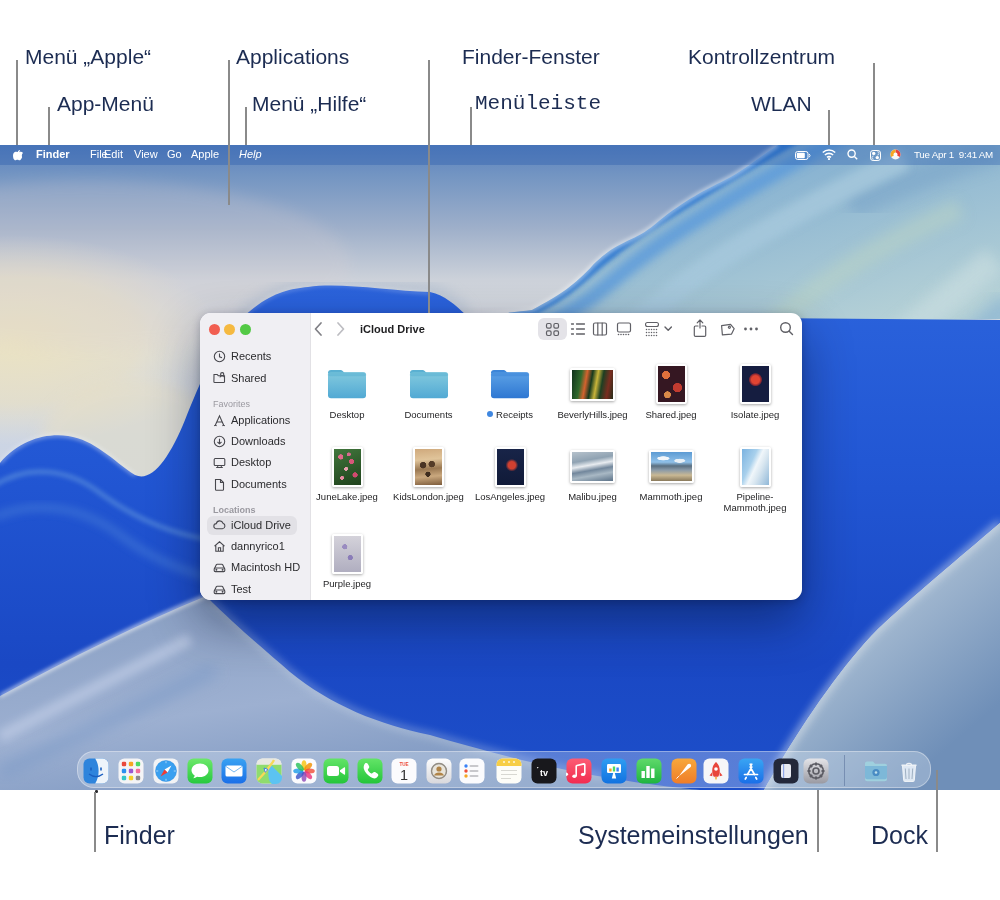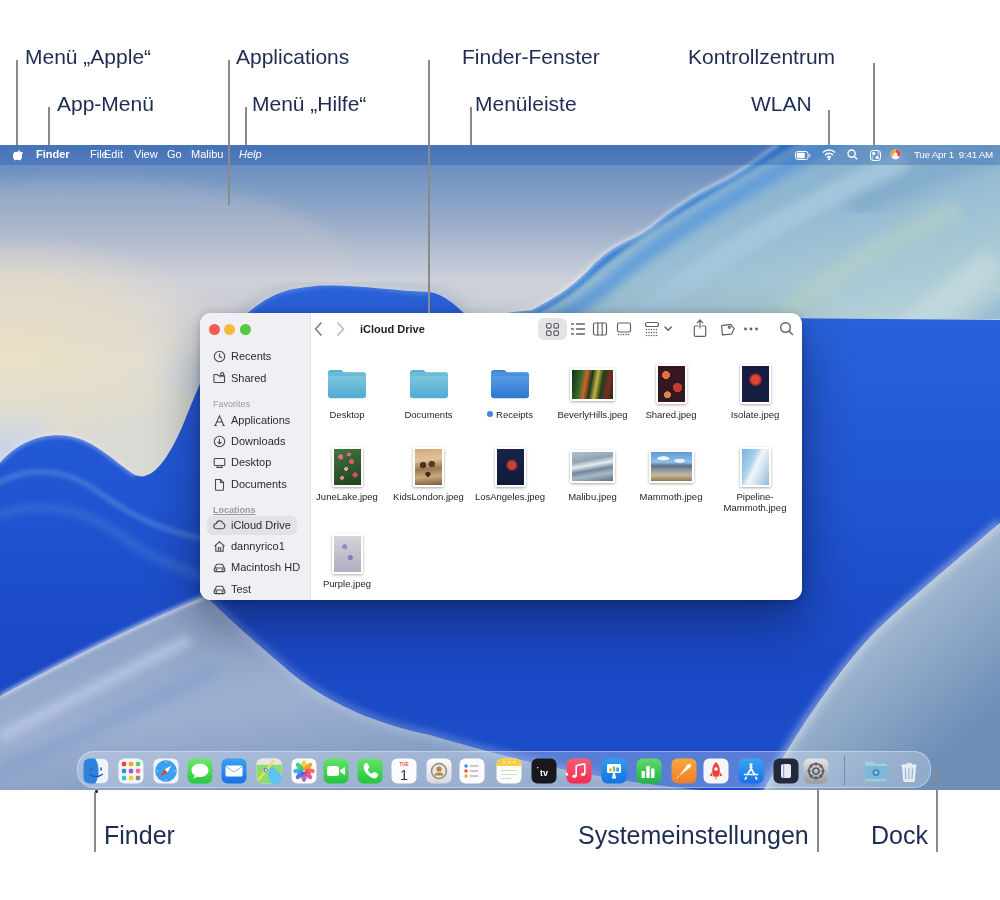--- a/index.html
+++ b/index.html
@@ -114,21 +114,21 @@
       <path fill="#fff" d="M8.3,1.2c0,0.8-0.3,1.5-0.8,2c-0.6,0.7-1.4,1.1-2.1,1c-0.1-0.7,0.3-1.5,0.8-2C6.7,1.6,7.6,1.2,8.3,1.2z
       M10.8,9.6c-0.3,0.8-0.5,1.1-0.9,1.8c-0.6,0.9-1.4,2-2.4,2c-0.9,0-1.1-0.6-2.3-0.6c-1.2,0-1.5,0.6-2.3,0.6c-1,0-1.7-1-2.3-1.9
       C-0.1,9.1-0.3,6.3,0.8,4.8c0.7-1,1.9-1.6,3-1.6c1.1,0,1.8,0.6,2.7,0.6c0.9,0,1.4-0.6,2.7-0.6c1,0,2,0.5,2.7,1.4
       C10.1,5.9,10.4,8.4,10.8,9.6z" transform="scale(0.92)"></path>
     </svg>
     <span style="position:absolute;left:36px;top:3px;font-weight:bold;">Finder</span>
     <span style="position:absolute;left:70px;top:3px;padding-left:20px;">File</span>
     <span style="position:absolute;left:104px;top:3px;">Edit</span>
     <span style="position:absolute;left:134px;top:3px;">View</span>
     <span style="position:absolute;left:167px;top:3px;">Go</span>
-    <span style="position:absolute;left:191px;top:3px;">Malibu</span>
+    <span style="position:absolute;left:191px;top:3px;">Apple</span>
     <span style="position:absolute;left:239px;top:3px;font-style:italic;">Help</span>
 
     <svg style="position:absolute;left:795px;top:5.5px;" width="16" height="9" viewBox="0 0 16 9">
       <rect x="0.5" y="0.5" width="12.5" height="8" rx="2.2" fill="none" stroke="#fff" stroke-width="1"></rect>
       <rect x="1.8" y="1.8" width="8" height="5.4" rx="1" fill="#fff"></rect>
       <path d="M14.3,3 a2.3,2.3 0 0 1 0,3.2" stroke="#fff" stroke-width="0.9" fill="none"></path>
     </svg>
     <svg style="position:absolute;left:822px;top:4px;" width="14" height="11" viewBox="0 0 14 11">
       <path d="M0.8,3.5 a9,9 0 0 1 12.4,0" fill="none" stroke="#fff" stroke-width="1.6"></path>
       <path d="M2.9,6 a6,6 0 0 1 8.2,0" fill="none" stroke="#fff" stroke-width="1.6"></path>
@@ -188,21 +188,21 @@
     <svg style="position:absolute;left:13px;top:142.5px;" width="13" height="13" viewBox="0 0 13 13" fill="none" stroke="#48484e" stroke-width="1.1">
           <rect x="1.2" y="2.5" width="10.6" height="7" rx="1"></rect>
           <path d="M5,9.5 l-0.6,2 h4.2 l-0.6,-2 M3.2,11.5 h6.6" stroke-width="1"></path>
         </svg>
     <span style="position:absolute;left:31px;top:143px;">Desktop</span>
     <svg style="position:absolute;left:13px;top:164.5px;" width="13" height="13" viewBox="0 0 13 13" fill="none" stroke="#48484e" stroke-width="1.1">
           <path d="M2.5,1.5 h5 l3,3 v7 a0.8,0.8 0 0 1 -0.8,0.8 h-6.4 a0.8,0.8 0 0 1 -0.8,-0.8 Z"></path>
           <path d="M7.5,1.5 v3 h3"></path>
         </svg>
     <span style="position:absolute;left:31px;top:165px;">Documents</span>
-    <span style="position:absolute;left:13px;top:191.5px;font-size:9px;font-weight:bold;color:#9a99a0;text-decoration:underline;">Locations</span>
+    <span style="position:absolute;left:13px;top:191.5px;font-size:9px;font-weight:bold;color:#9a99a0;">Locations</span>
     <svg style="position:absolute;left:13px;top:205.5px;" width="13" height="13" viewBox="0 0 13 13" fill="none" stroke="#48484e" stroke-width="1.1">
           <path d="M3.6,9.8 a2.6,2.6 0 0 1 -0.3,-5.2 a3.5,3.5 0 0 1 6.7,-0.4 a2.9,2.9 0 0 1 -0.6,5.6 Z"></path>
         </svg>
     <span style="position:absolute;left:31px;top:206px;">iCloud Drive</span>
     <svg style="position:absolute;left:13px;top:226.5px;" width="13" height="13" viewBox="0 0 13 13" fill="none" stroke="#48484e" stroke-width="1.1">
           <path d="M1.5,6.2 L6.5,1.8 L11.5,6.2 M2.8,5.4 v5.8 h7.4 V5.4 M5.4,11.2 v-3.4 h2.2 v3.4"></path>
         </svg>
     <span style="position:absolute;left:31px;top:227px;">dannyrico1</span>
     <svg style="position:absolute;left:13px;top:247.5px;" width="13" height="13" viewBox="0 0 13 13" fill="none" stroke="#48484e" stroke-width="1.1">
           <path d="M1.5,7.5 l1.8,-3.7 a1,1 0 0 1 0.9,-0.55 h4.6 a1,1 0 0 1 0.9,0.55 l1.8,3.7"></path>
@@ -580,21 +580,21 @@
       </svg>
     <div style="position:absolute;left:17px;top:38px;width:2.5px;height:2.5px;border-radius:50%;background:#2a2a2e;"></div>
   </div>
 
   <div class="lbl" style="left:25px;top:45px;">Menü „Apple“</div>
   <div class="lbl" style="left:236px;top:45px;">Applications</div>
   <div class="lbl" style="left:434px;top:45px;margin-left:28px;">Finder-Fenster</div>
   <div class="lbl" style="left:688px;top:45px;">Kontrollzentrum</div>
   <div class="lbl" style="left:57px;top:92px;">App-Menü</div>
   <div class="lbl" style="left:252px;top:92px;">Menü „Hilfe“</div>
-  <div class="lbl" style="left:475px;top:92px;">Menüleiste</div>
+  <div class="lbl" style="left:475px;top:92px;font-family:Liberation Mono, monospace;">Menüleiste</div>
   <div class="lbl" style="left:751px;top:92px;">WLAN</div>
   <div class="lbl2" style="left:104px;top:820.5px;">Finder</div>
   <div class="lbl2" style="left:578px;top:820.5px;">Systemeinstellungen</div>
   <div class="lbl2" style="left:871px;top:820.5px;">Dock</div>
 
   <div class="ln" style="left:16px;top:60px;height:85px;"></div>
   <div class="ln" style="left:48px;top:107px;height:38px;"></div>
   <div class="ln" style="left:228px;top:60px;height:145px;"></div>
   <div class="ln" style="left:245px;top:107px;height:38px;"></div>
   <div class="ln" style="left:428px;top:60px;height:253px;"></div>

